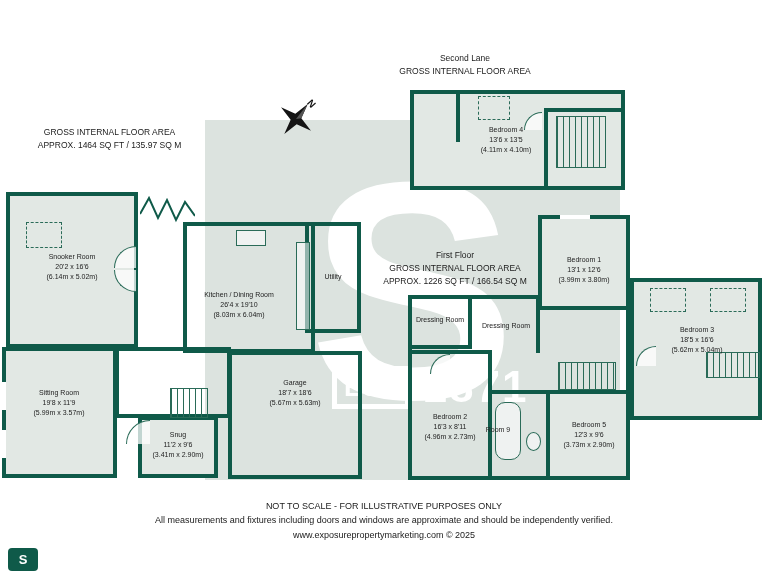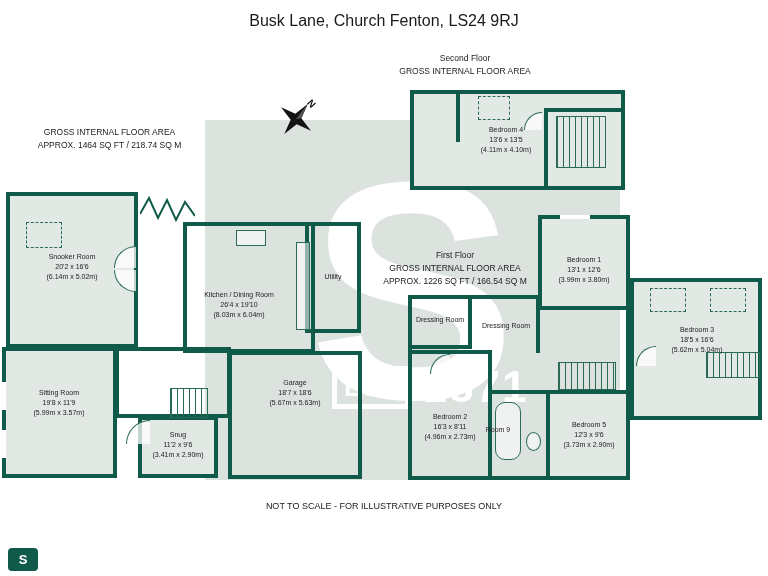--- a/index.html
+++ b/index.html
@@ -59,30 +59,29 @@
 
 <div id="page">
 
   <div id="wm-square"></div>
   <div id="wm-s">S</div>
   <div id="wm-est">
     <span class="est">Est.</span>
     <span class="year">1871</span>
   </div>
 
-  <div id="title">Busk Lane, Church Fenton, LS24 9RJ</div>
 
   <div class="floor-head" style="left:360px;top:52px;width:210px;">
-    <span class="fh">Second Floor</span>
+    <span class="fh">Second Lane</span>
     <span class="fh">GROSS INTERNAL FLOOR AREA</span>
   </div>
 
   <div class="floor-head" style="left:2px;top:126px;width:215px;">
     <span class="fh">GROSS INTERNAL FLOOR AREA</span>
-    <span class="fh">APPROX. 1464 SQ FT / 218.74 SQ M</span>
+    <span class="fh">APPROX. 1464 SQ FT / 135.97 SQ M</span>
   </div>
 
   <div class="floor-head" style="left:364px;top:249px;width:182px;z-index:6;">
     <span class="fh">First Floor</span>
     <span class="fh">GROSS INTERNAL FLOOR AREA</span>
     <span class="fh">APPROX. 1226 SQ FT / 166.54 SQ M</span>
   </div>
 
   <svg class="abs z3" style="left:277px;top:100px;transform:rotate(38deg);" width="38" height="38" viewBox="0 0 40 40">
     <path d="M20,0 L24,16 L40,20 L24,24 L20,40 L16,24 L0,20 L16,16 Z" fill="#141414"></path>
@@ -205,19 +204,21 @@
   <div class="hatch z3" style="left:706px;top:352px;width:52px;height:24px;"></div>
   <div class="arc z3" style="left:636px;top:346px;width:20px;height:20px;"></div>
   <div class="label" style="left:652px;top:325px;width:90px;">
     <span class="ln">Bedroom 3</span>
     <span class="ln">18'5 x 16'6</span>
     <span class="ln">(5.62m x 5.04m)</span>
   </div>
 
   <div id="footer">
     <span class="fl">NOT TO SCALE - FOR ILLUSTRATIVE PURPOSES ONLY</span>
+    <span class="fl">All measurements and fixtures including doors and windows are approximate and should be independently verified.</span>
+    <span class="fl">www.exposurepropertymarketing.com © 2025</span>
   </div>
 
   <div id="logo">
     <span>S</span>
   </div>
 
 </div>
 
 </body></html>

